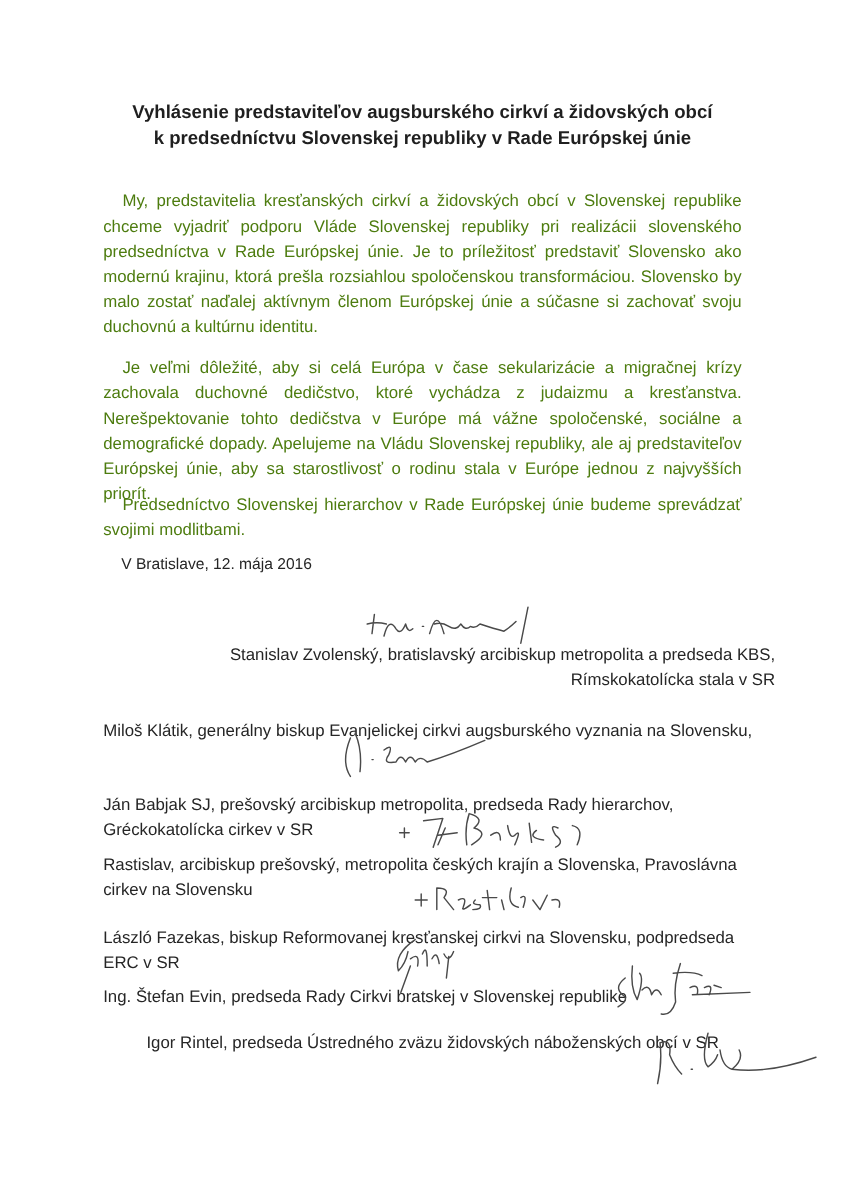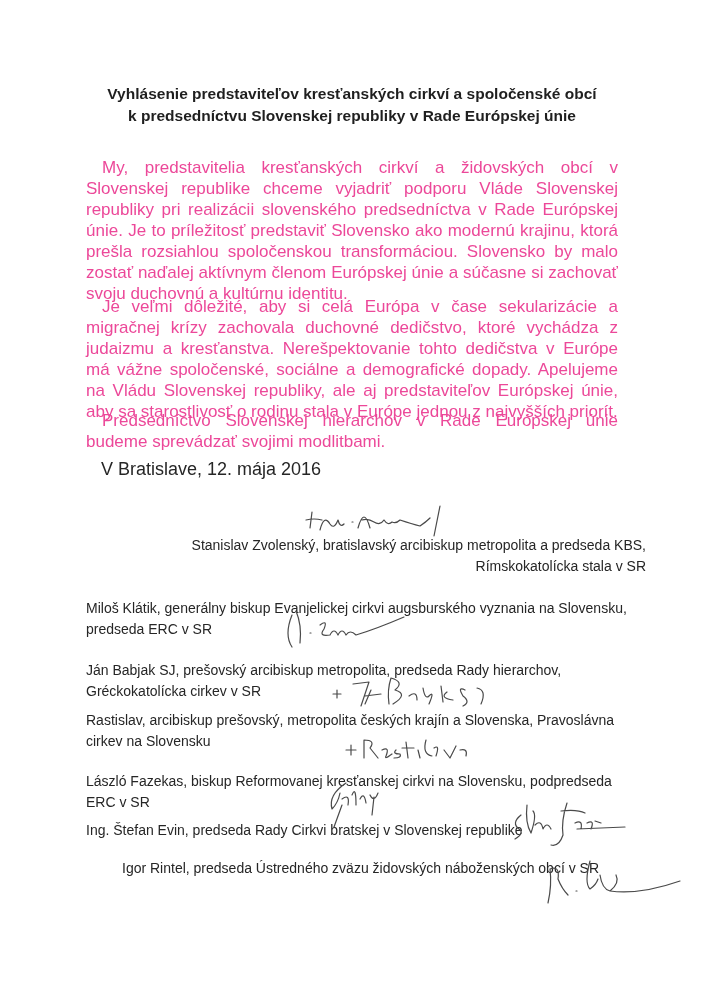--- a/index.html
+++ b/index.html
@@ -1,61 +1,60 @@
 <!DOCTYPE html>
 <html><head>
 <meta charset="utf-8">
 <style>
   html, body { margin: 0; padding: 0; background: #ffffff; }
   body { width: 704px; height: 996px; position: relative; overflow: hidden;
          font-family: "Liberation Sans", "DejaVu Sans", sans-serif; color: #222; }
   .page { position: absolute; left: 0; top: 0; width: 704px; height: 996px; background: #fff; }
   .title { position: absolute; left: 0; width: 704px; top: 83px; text-align: center;
            font-weight: bold; font-size: 15.5px; line-height: 22px; color: #1f1f1f; }
-  .para { position: absolute; left: 86px; width: 532px; font-size: 17px; line-height: 21px;
-          text-align: justify; color: #ec4899; }
+  .para { position: absolute; left: 86px; width: 532px; font-size: 14px; line-height: 21px;
+          text-align: justify; color: #4d7c0f; }
   .para .indent { display: inline-block; width: 16px; }
   .p1 { top: 157px; }
   .p2 { top: 296px; }
   .p3 { top: 410px; }
-  .date { position: absolute; left: 101px; top: 459px; font-size: 18px; line-height: 21px; color: #262626; }
+  .date { position: absolute; left: 101px; top: 459px; font-size: 13px; line-height: 21px; color: #262626; }
   .sig { position: absolute; left: 86px; width: 560px; font-size: 14px; line-height: 21px; color: #262626; }
   .s1 { top: 535px; text-align: right; }
   .s2 { top: 598px; }
   .s3 { top: 660px; }
   .s4 { top: 710px; }
   .s5 { top: 771px; }
   .s6 { top: 820px; }
   .s7 { top: 858px; margin-left: 36px; }
   .scribble { position: absolute; pointer-events: none; }
   .scribble path { fill: none; stroke: #4a4a4a; stroke-width: 1.2; stroke-linecap: round; stroke-linejoin: round; }
 </style>
 </head>
 <body>
 
 <div class="page">
 
   <div class="title">
-    <div>Vyhlásenie predstaviteľov kresťanských cirkví a spoločenské obcí</div>
+    <div>Vyhlásenie predstaviteľov augsburského cirkví a židovských obcí</div>
     <div>k predsedníctvu Slovenskej republiky v Rade Európskej únie</div>
   </div>
 
   <div class="para p1"><span class="indent"></span><span>My, predstavitelia kresťanských cirkví a židovských obcí v Slovenskej republike chceme vyjadriť podporu Vláde Slovenskej republiky pri realizácii slovenského predsedníctva v Rade Európskej únie. Je to príležitosť predstaviť Slovensko ako modernú krajinu, ktorá prešla rozsiahlou spoločenskou transformáciou. Slovensko by malo zostať naďalej aktívnym členom Európskej únie a súčasne si zachovať svoju duchovnú a kultúrnu identitu.</span></div>
   <div class="para p2"><span class="indent"></span><span>Je veľmi dôležité, aby si celá Európa v čase sekularizácie a migračnej krízy zachovala duchovné dedičstvo, ktoré vychádza z judaizmu a kresťanstva. Nerešpektovanie tohto dedičstva v Európe má vážne spoločenské, sociálne a demografické dopady. Apelujeme na Vládu Slovenskej republiky, ale aj predstaviteľov Európskej únie, aby sa starostlivosť o rodinu stala v Európe jednou z najvyšších priorít.</span></div>
   <div class="para p3"><span class="indent"></span><span>Predsedníctvo Slovenskej hierarchov v Rade Európskej únie budeme sprevádzať svojimi modlitbami.</span></div>
 
   <div class="date">V Bratislave, 12. mája 2016</div>
 
   <div class="sig s1">
     <div>Stanislav Zvolenský, bratislavský arcibiskup metropolita a predseda KBS,</div>
     <div>Rímskokatolícka stala v SR</div>
   </div>
   <div class="sig s2">
     <div>Miloš Klátik, generálny biskup Evanjelickej cirkvi augsburského vyznania na Slovensku,</div>
-    <div>predseda ERC v SR</div>
   </div>
   <div class="sig s4">
     <div>Rastislav, arcibiskup prešovský, metropolita českých krajín a Slovenska, Pravoslávna</div>
     <div>cirkev na Slovensku</div>
   </div>
   <div class="sig s3">
     <div>Ján Babjak SJ, prešovský arcibiskup metropolita, predseda Rady hierarchov,</div>
     <div>Gréckokatolícka cirkev v SR</div>
   </div>
   <div class="sig s5">

